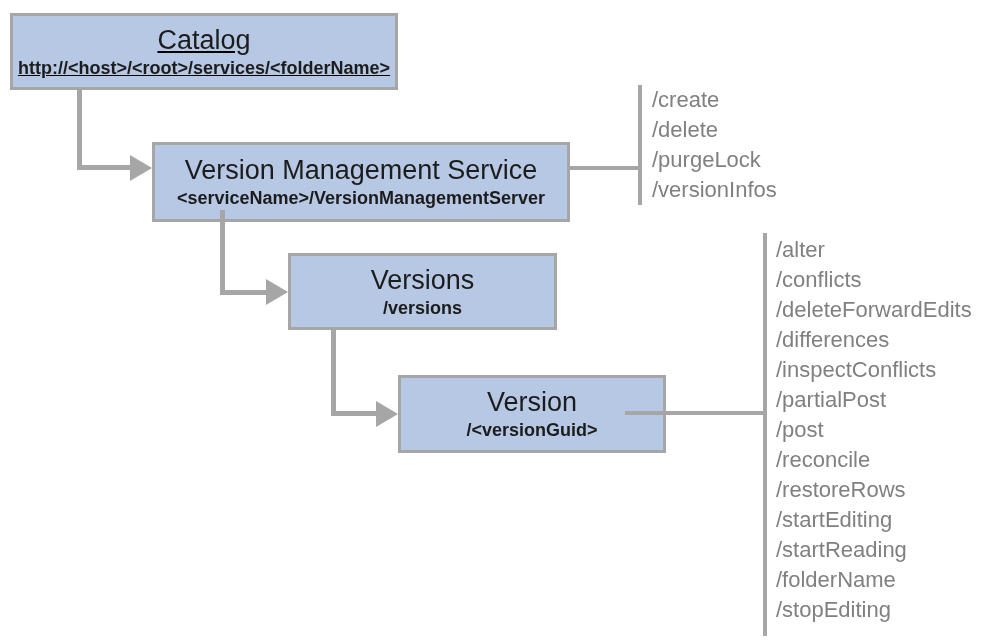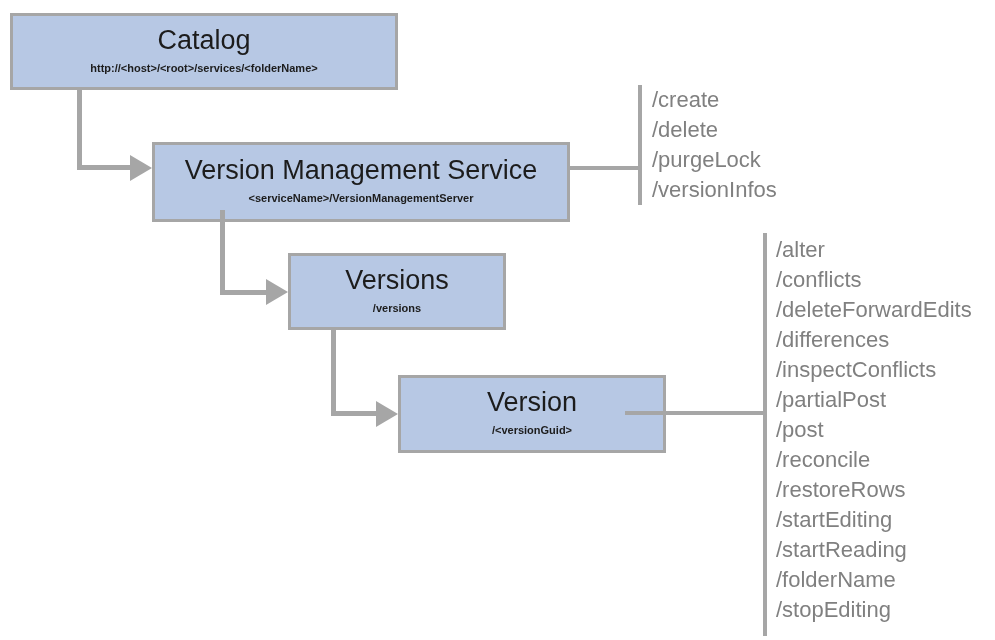--- a/index.html
+++ b/index.html
@@ -27,29 +27,29 @@
     text-align: center;
   }
   .node-title {
     font-size: 27px;
     line-height: 33px;
     font-weight: 400;
     color: var(--title-text, #1c1c1c);
     white-space: nowrap;
   }
   .node-subtitle {
-    font-size: 11px;
+    font-size: 18px;
     line-height: 23px;
     font-weight: 600;
     color: var(--title-text, #1c1c1c);
     white-space: nowrap;
   }
-  #node-catalog  { left: 10px;  top: 13px;  width: 388px; height: 77px; }
+  #node-catalog  { left: 10px;  top: 13px;  width: 388px; height: 77px; text-decoration: underline; }
   #node-vms      { left: 152px; top: 142px; width: 418px; height: 80px; }
-  #node-versions { left: 288px; top: 253px; width: 218px; height: 77px; }
+  #node-versions { left: 288px; top: 253px; width: 269px; height: 77px; }
   #node-version  { left: 398px; top: 375px; width: 268px; height: 78px; }
 
   .line {
     position: absolute;
     background: var(--connector, #a6a6a6);
   }
   .arrowhead {
     position: absolute;
     width: 0;
     height: 0;

